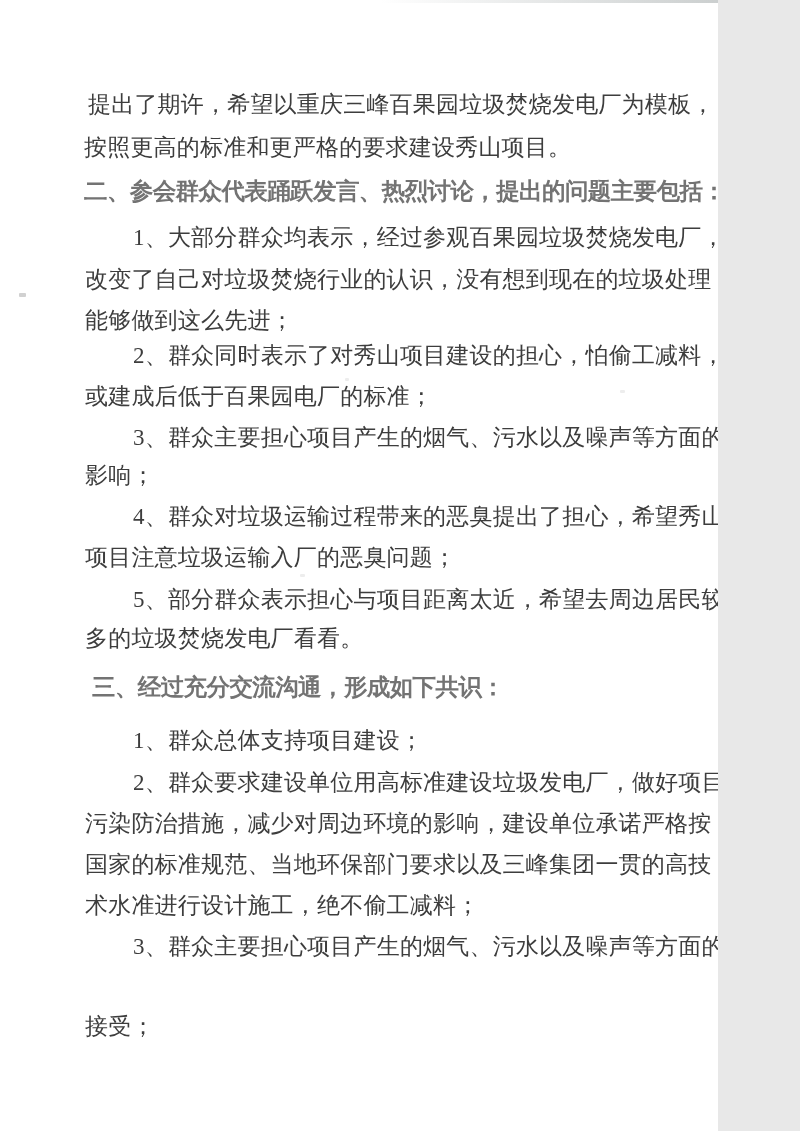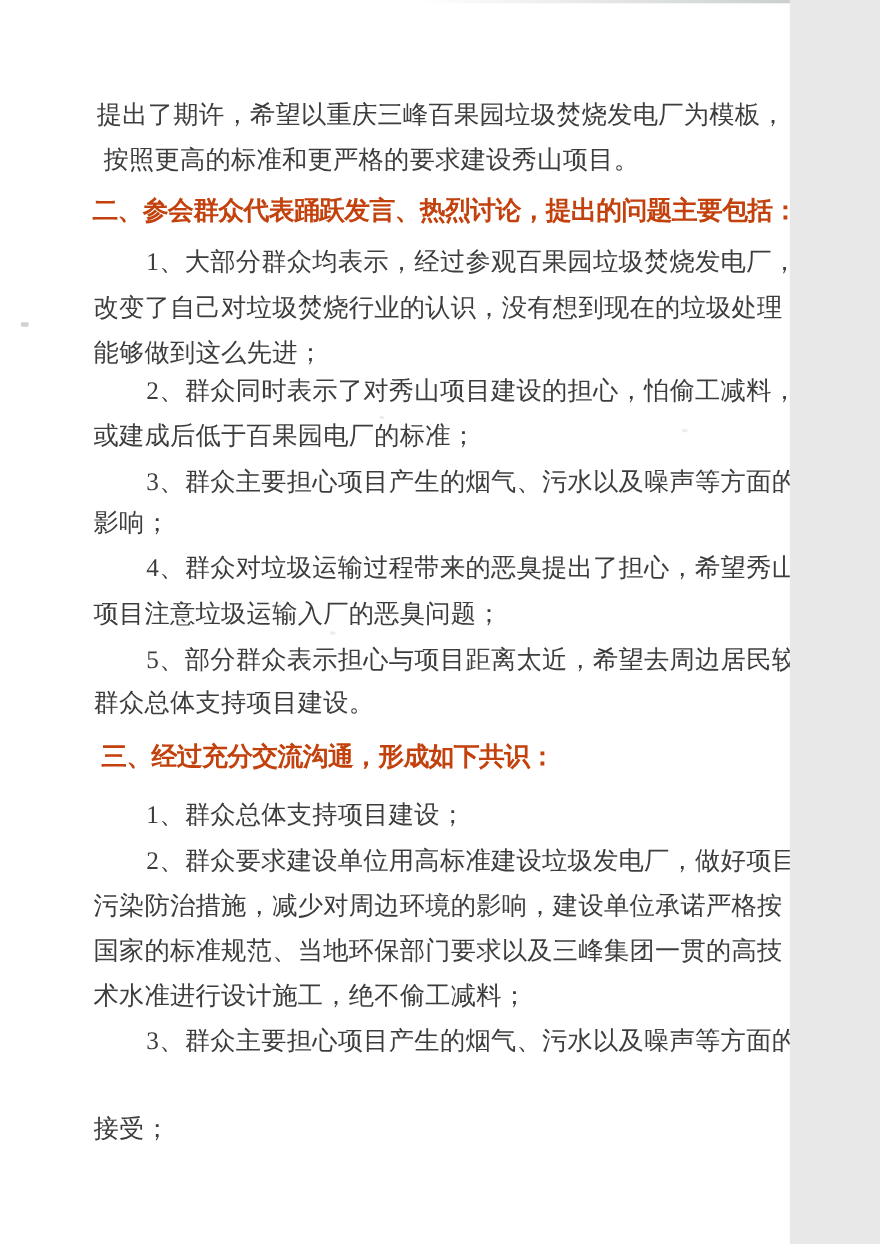--- a/index.html
+++ b/index.html
@@ -24,21 +24,21 @@
     font-weight: 400;
     line-height: 1;
   }
   .heading {
     position: absolute;
     white-space: nowrap;
     font-family: "Liberation Sans", "DejaVu Sans", sans-serif;
     font-weight: 700;
     font-size: 23.5px;
     letter-spacing: -0.6px;
-    color: #c2410c;
+    color: #737373;
     line-height: 1;
   }
   
   .edge-line-right {
     position: absolute;
     top: 0;
     left: 792px;
     width: 2px;
     height: 1131px;
     background: #8e9696;
@@ -75,39 +75,39 @@
     border-radius: 1px;
   }
   .speck.faint { opacity: 0.18; }
 </style>
 </head>
 <body>
 
 <div class="page">
 
   <div class="line" style="top:93px;  left:88px;">提出了期许，希望以重庆三峰百果园垃圾焚烧发电厂为模板，</div>
-  <div class="line" style="top:136px; left:94px;font-family:Liberation Mono, monospace;">按照更高的标准和更严格的要求建设秀山项目。</div>
+  <div class="line" style="top:136px; left:84px;">按照更高的标准和更严格的要求建设秀山项目。</div>
 
   <div class="heading" style="top:180px; left:84px;">二、参会群众代表踊跃发言、热烈讨论，提出的问题主要包括：</div>
 
   <div class="line" style="top:226px; left:133px;">1、大部分群众均表示，经过参观百果园垃圾焚烧发电厂，</div>
   <div class="line" style="top:268px; left:85px;">改变了自己对垃圾焚烧行业的认识，没有想到现在的垃圾处理</div>
   <div class="line" style="top:309px; left:85px;text-align:center;">能够做到这么先进；</div>
 
   <div class="line" style="top:344px; left:133px;">2、群众同时表示了对秀山项目建设的担心，怕偷工减料，</div>
   <div class="line" style="top:385px; left:85px;">或建成后低于百果园电厂的标准；</div>
 
   <div class="line" style="top:426px; left:133px;">3、群众主要担心项目产生的烟气、污水以及噪声等方面的</div>
   <div class="line" style="top:464px; left:85px;">影响；</div>
 
   <div class="line" style="top:505px; left:133px;">4、群众对垃圾运输过程带来的恶臭提出了担心，希望秀山</div>
   <div class="line" style="top:546px; left:85px;">项目注意垃圾运输入厂的恶臭问题；</div>
 
   <div class="line" style="top:588px; left:133px;">5、部分群众表示担心与项目距离太近，希望去周边居民较</div>
-  <div class="line" style="top:627px; left:85px;">群众总体支持项目建设。</div>
+  <div class="line" style="top:627px; left:85px;">多的垃圾焚烧发电厂看看。</div>
 
   <div class="heading" style="top:676px; left:92px;">三、经过充分交流沟通，形成如下共识：</div>
 
   <div class="line" style="top:729px; left:133px;">1、群众总体支持项目建设；</div>
 
   <div class="line" style="top:771px; left:133px;">2、群众要求建设单位用高标准建设垃圾发电厂，做好项目</div>
   <div class="line" style="top:812px; left:85px;">污染防治措施，减少对周边环境的影响，建设单位承诺严格按</div>
   <div class="line" style="top:853px; left:85px;">国家的标准规范、当地环保部门要求以及三峰集团一贯的高技</div>
   <div class="line" style="top:894px; left:85px;">术水准进行设计施工，绝不偷工减料；</div>
 

